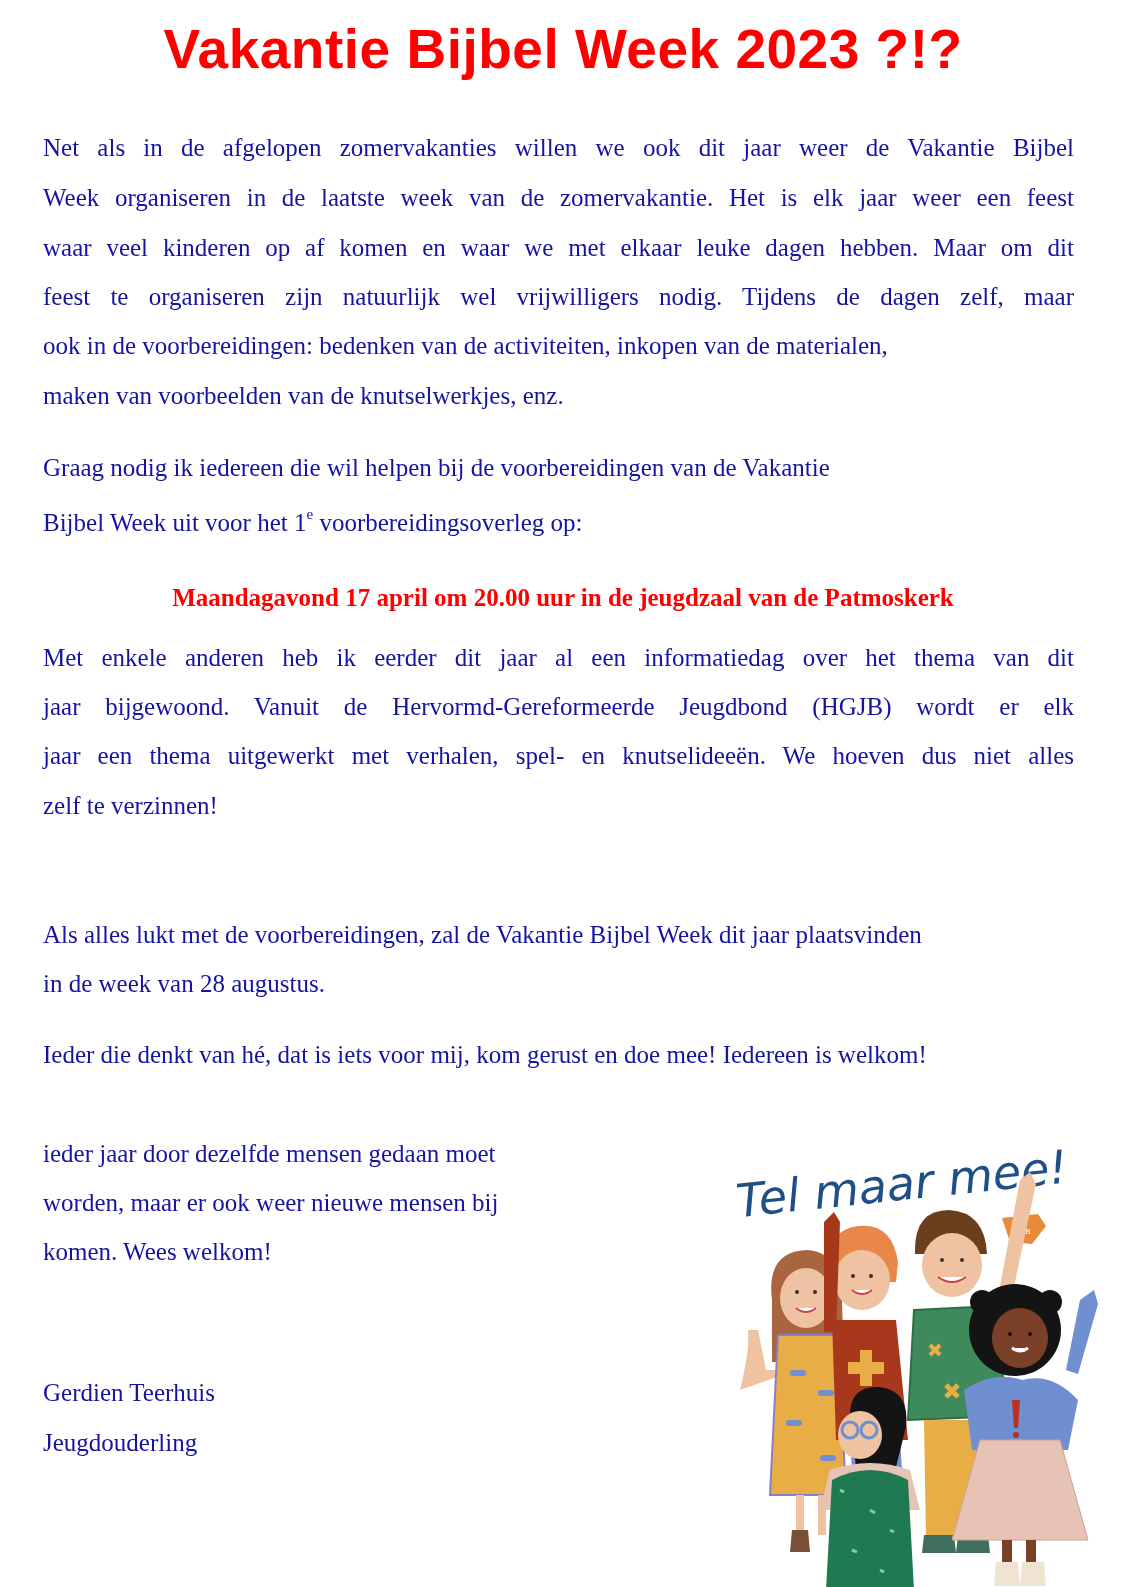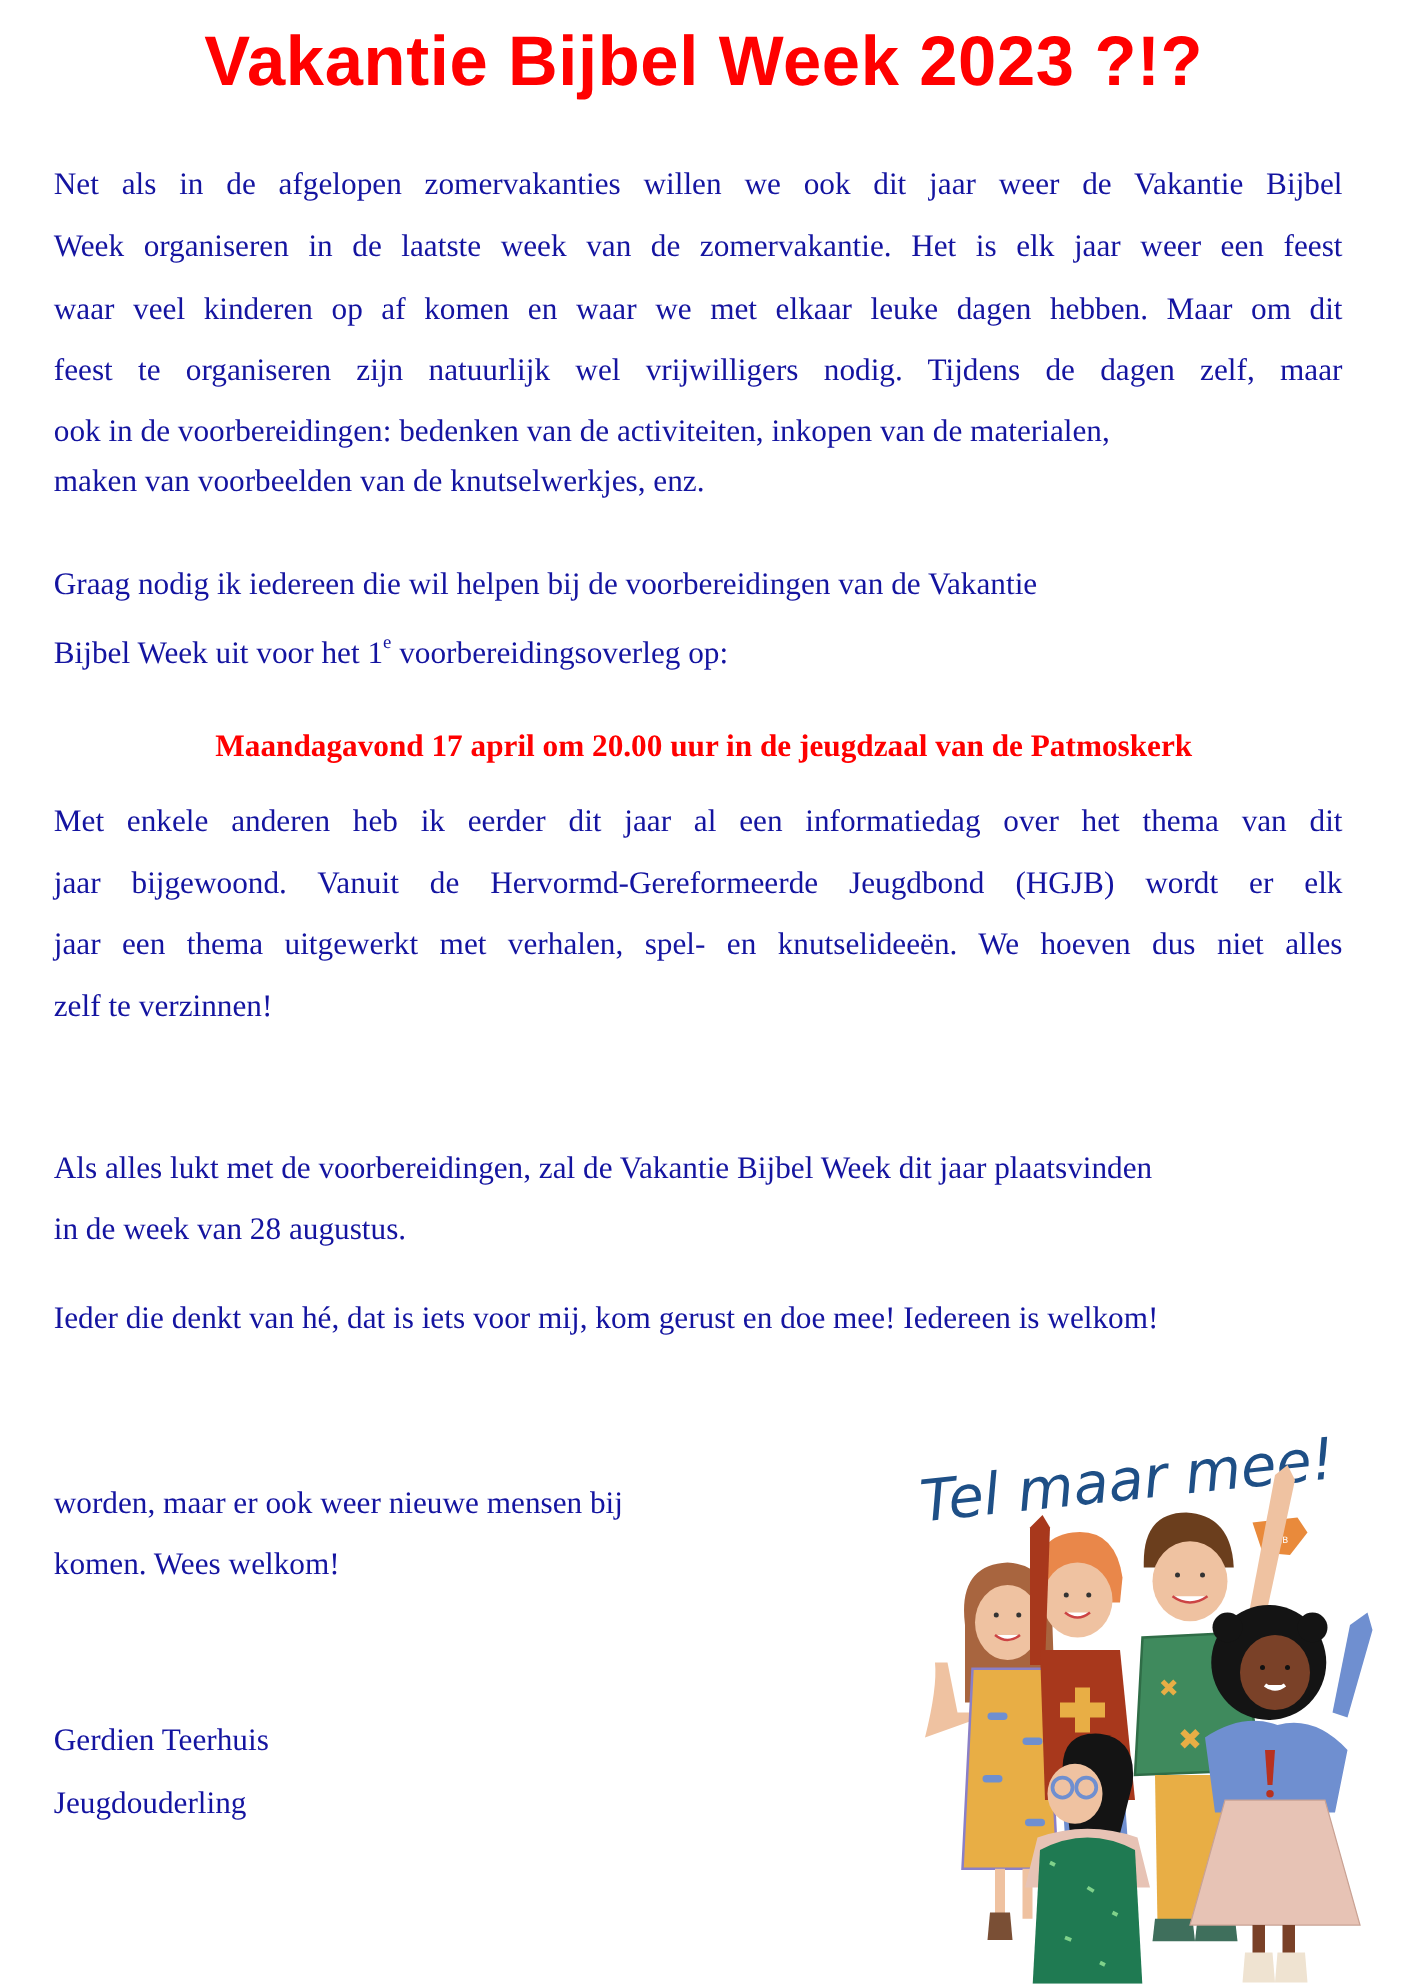--- a/index.html
+++ b/index.html
@@ -27,39 +27,40 @@
 
 <div class="page">
 
   <div class="title">Vakantie Bijbel Week 2023 ?!?</div>
 
   <div class="line just" style="top:133px">Net als in de afgelopen zomervakanties willen we ook dit jaar weer de Vakantie Bijbel</div>
   <div class="line just" style="top:183px">Week organiseren in de laatste week van de zomervakantie. Het is elk jaar weer een feest</div>
   <div class="line just" style="top:233px">waar veel kinderen op af komen en waar we met elkaar leuke dagen hebben. Maar om dit</div>
   <div class="line just" style="top:282px">feest te organiseren zijn natuurlijk wel vrijwilligers nodig. Tijdens de dagen zelf, maar</div>
   <div class="line" style="top:331px">ook in de voorbereidingen: bedenken van de activiteiten, inkopen van de materialen,</div>
-  <div class="line" style="top:371px">maken van voorbeelden van de knutselwerkjes, enz.</div>
+  <div class="line" style="top:381px">maken van voorbeelden van de knutselwerkjes, enz.</div>
 
   <div class="line" style="top:453px">Graag nodig ik iedereen die wil helpen bij de voorbereidingen van de Vakantie</div>
   <div class="line" style="top:508px">
     <span>Bijbel Week uit voor het 1</span><sup>e</sup><span> voorbereidingsoverleg op:</span>
   </div>
 
   <div class="line center-line red-bold" style="top:571px">Maandagavond 17 april om 20.00 uur in de jeugdzaal van de Patmoskerk</div>
 
   <div class="line just" style="top:643px">Met enkele anderen heb ik eerder dit jaar al een informatiedag over het thema van dit</div>
   <div class="line just" style="top:692px">jaar bijgewoond. Vanuit de Hervormd-Gereformeerde Jeugdbond (HGJB) wordt er elk</div>
   <div class="line just" style="top:741px">jaar een thema uitgewerkt met verhalen, spel- en knutselideeën. We hoeven dus niet alles</div>
   <div class="line" style="top:791px">zelf te verzinnen!</div>
 
 
   <div class="line" style="top:920px">Als alles lukt met de voorbereidingen, zal de Vakantie Bijbel Week dit jaar plaatsvinden</div>
   <div class="line" style="top:969px">in de week van 28 augustus.</div>
 
   <div class="line" style="top:1040px">Ieder die denkt van hé, dat is iets voor mij, kom gerust en doe mee! Iedereen is welkom!</div>
+  <div class="line" style="top:1139px">ieder jaar door dezelfde mensen gedaan moet</div>
   <div class="line" style="top:1188px">worden, maar er ook weer nieuwe mensen bij</div>
   <div class="line" style="top:1237px">komen. Wees welkom!</div>
 
   <div class="line" style="top:1378px">Gerdien Teerhuis</div>
   <div class="line" style="top:1428px">Jeugdouderling</div>
 
   <div class="illustration">
     <svg width="390" height="457" viewBox="0 0 390 457" xmlns="http://www.w3.org/2000/svg">
 
       <text x="15" y="70" font-family="DejaVu Sans, sans-serif" font-size="46" font-style="italic" fill="#1e4f86" transform="rotate(-6 180 50)">Tel maar mee!</text>

